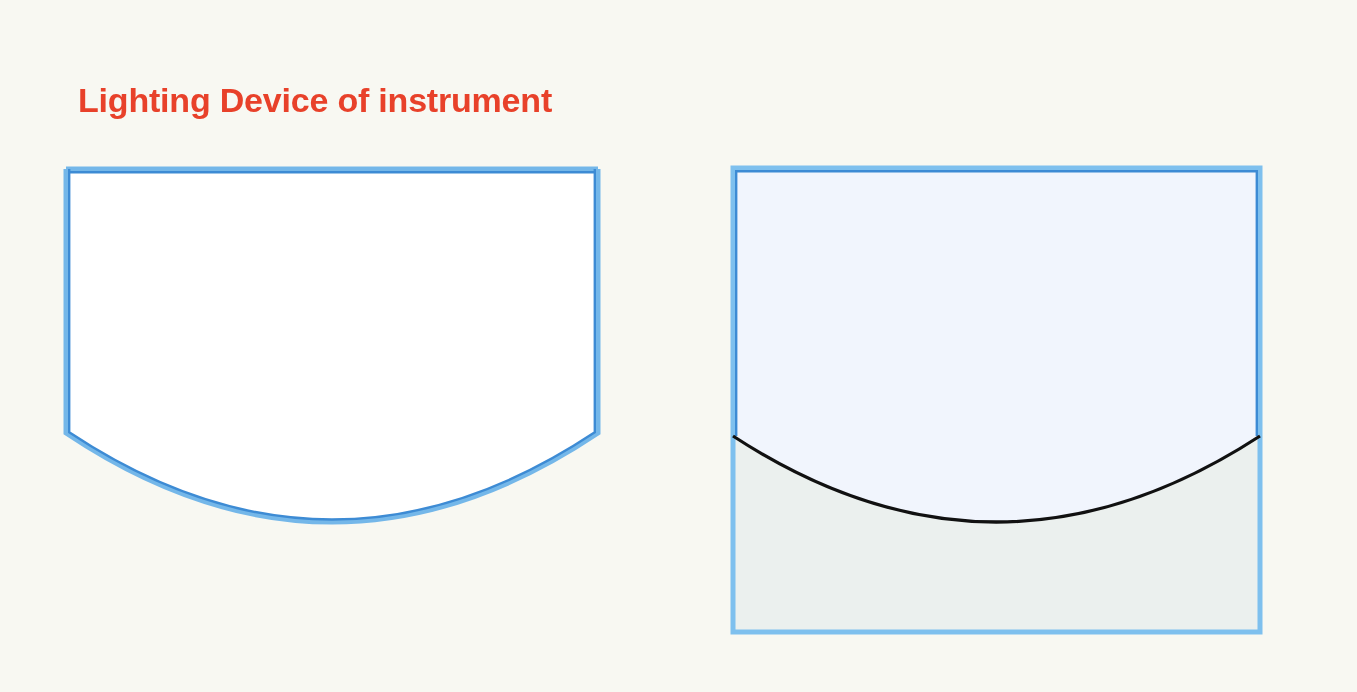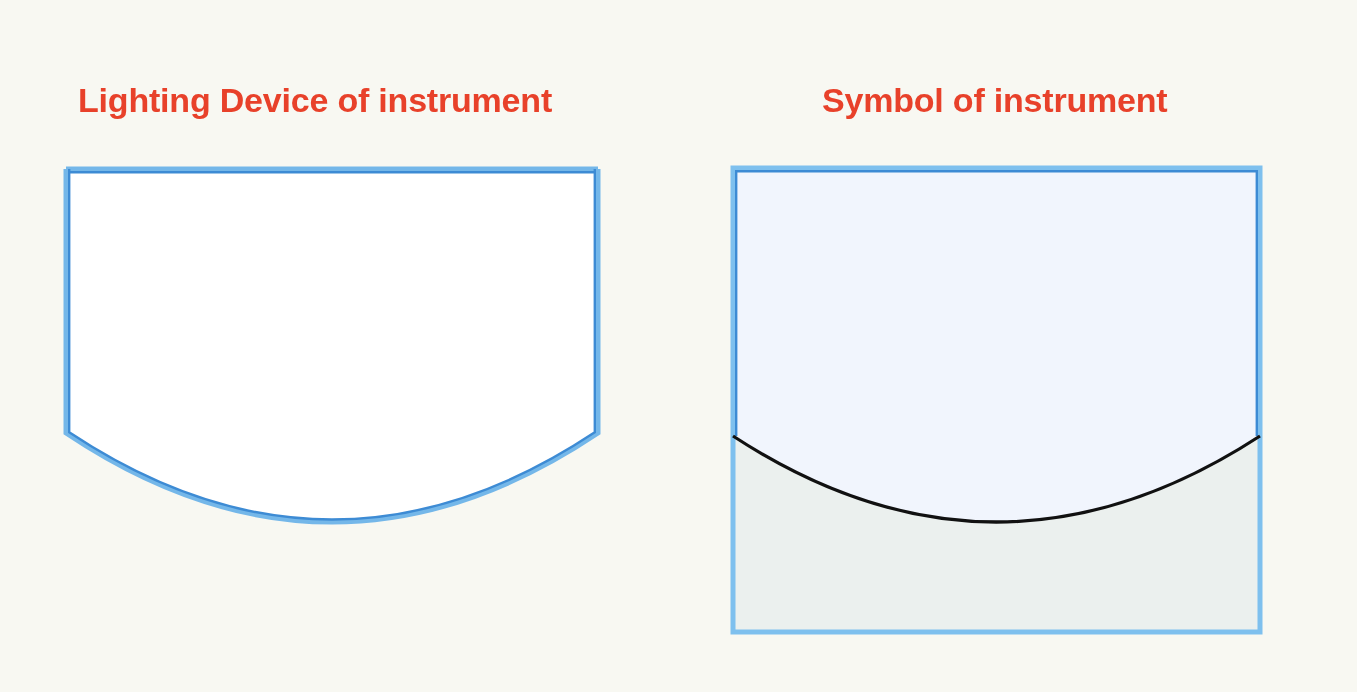--- a/index.html
+++ b/index.html
@@ -62,21 +62,20 @@
       <path id="ld-fill" fill="#ffffff" stroke="none" d="M 66 158 L 66 422 Q 332 600 598 422 L 598 158 Z"></path>
 
       <path id="ld-outer" fill="none" stroke-linejoin="miter" stroke-linecap="butt" d="M 66 158 L 66 422 Q 332 600 598 422 L 598 158 M 66 158 L 598 158" stroke="#74b7e9" stroke-width="5"></path>
 
       <path id="ld-inner" fill="none" stroke-linejoin="miter" stroke-linecap="butt" d="M 69.2 158 L 69.2 421.36 Q 332 595.68 594.8 421.36 L 594.8 158 M 69.2 161.2 L 594.8 161.2" stroke="#3d8bd4" stroke-width="2.4"></path>
     </svg>
   </section>
 
   <section class="panel" id="panel-symbol">
 
-    <h2 class="panel-title" id="title-symbol" style="color: rgb(232, 65, 42);">Symbol of instrument</h2>
 
     <svg class="figure-svg" width="697" height="692" viewBox="0 0 697 692">
 
       <path id="sy-fill-lower" stroke="none" d="M 73 425 Q 336 597 600 425 L 600 621 L 73 621 Z" fill="#ebf0ee"></path>
 
       <path id="sy-fill-upper" stroke="none" d="M 73 157 L 600 157 L 600 425 Q 336 597 73 425 Z" fill="#f1f5fd"></path>
 
       <path id="sy-border-outer" fill="none" stroke-linejoin="miter" d="M 73 157 L 600 157 L 600 621 L 73 621 Z" stroke="#7ec0ee" stroke-width="5"></path>
 
       <path id="sy-border-inner" fill="none" stroke-linejoin="miter" stroke-linecap="butt" d="M 76.2 425 L 76.2 160.2 L 596.8 160.2 L 596.8 425" stroke="#3d8bd4" stroke-width="2.4"></path>

